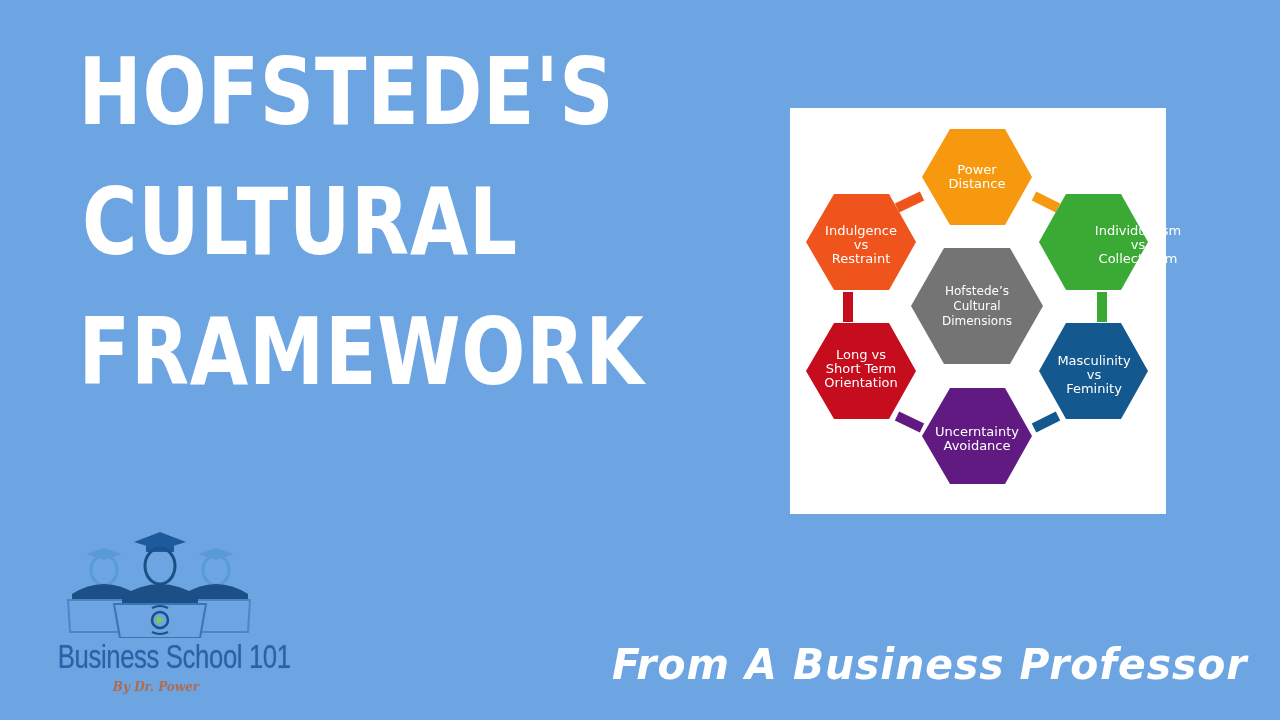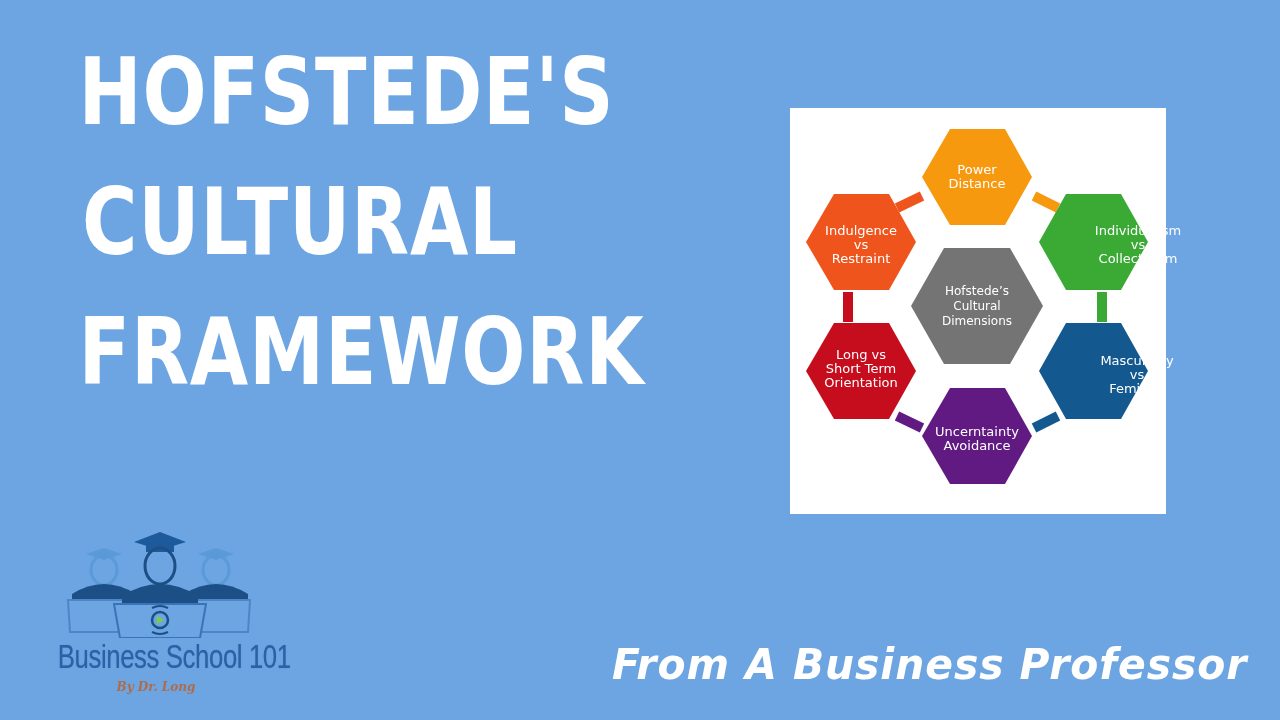--- a/index.html
+++ b/index.html
@@ -65,21 +65,21 @@
   </div>
   <div class="hex-label" style="left:187px; top:69px;">
     <div>Power</div>
     <div>Distance</div>
   </div>
   <div class="hex-label" style="left:304px; top:137px;margin-left:44px;">
     <div>Individualism</div>
     <div>vs</div>
     <div>Collectivism</div>
   </div>
-  <div class="hex-label" style="left:304px; top:267px;margin-left:43px;">
+  <div class="hex-label" style="left:304px; top:267px;">
     <div>Masculinity</div>
     <div>vs</div>
     <div>Feminity</div>
   </div>
   <div class="hex-label" style="left:187px; top:331px;">
     <div>Uncerntainty</div>
     <div>Avoidance</div>
   </div>
   <div class="hex-label" style="left:71px; top:261px;text-align:center;">
     <div>Long vs</div>
@@ -120,15 +120,15 @@
     </g>
 
     <path d="M86 76 L178 76 L172 110 L92 110 Z" fill="#6da5e2" stroke="#3a74b8" stroke-width="2"></path>
     <circle cx="132" cy="92" r="8" fill="none" stroke="#1c4f86" stroke-width="2.5"></circle>
     <polygon points="129,88 129,96 136,92" fill="#7ccc3c"></polygon>
     <path d="M124 80 Q132 76 140 80" fill="none" stroke="#1c4f86" stroke-width="2"></path>
     <path d="M124 104 Q132 108 140 104" fill="none" stroke="#1c4f86" stroke-width="2"></path>
   </svg>
 </div>
 <div class="logo-name">Business School 101</div>
-<div class="logo-by">By Dr. Long</div>
+<div class="logo-by">By Dr. Power</div>
 
 <div class="tagline">From A Business Professor</div>
 
 </body></html>

